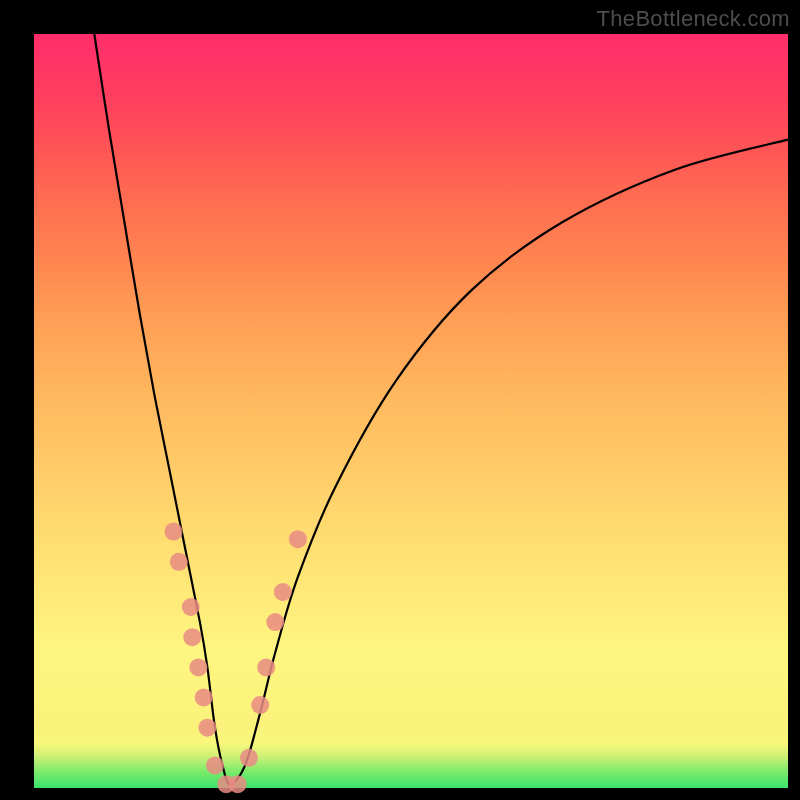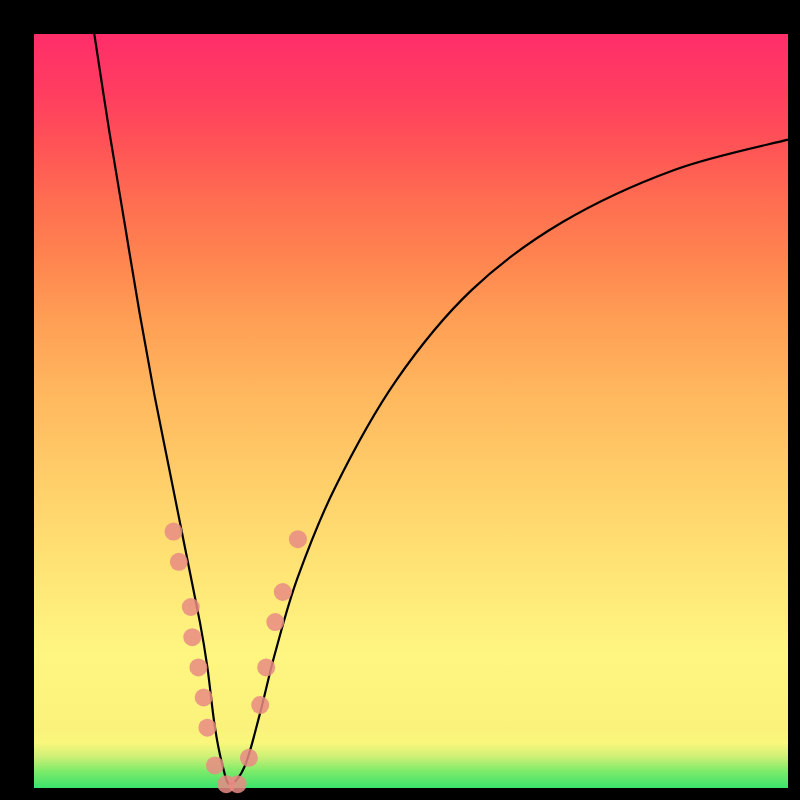--- a/index.html
+++ b/index.html
@@ -85,13 +85,14 @@
           <circle cx="203.6" cy="750.2" r="9" fill="#e98b84" fill-opacity="0.85"></circle>
           <circle cx="214.9" cy="723.8" r="9" fill="#e98b84" fill-opacity="0.85"></circle>
           <circle cx="226.2" cy="671.1" r="9" fill="#e98b84" fill-opacity="0.85"></circle>
           <circle cx="232.2" cy="633.4" r="9" fill="#e98b84" fill-opacity="0.85"></circle>
           <circle cx="241.3" cy="588.1" r="9" fill="#e98b84" fill-opacity="0.85"></circle>
           <circle cx="248.8" cy="558.0" r="9" fill="#e98b84" fill-opacity="0.85"></circle>
           <circle cx="263.9" cy="505.2" r="9" fill="#e98b84" fill-opacity="0.85"></circle>
         </g>
     </svg>
   </div>
+  <div class="watermark">TheBottleneck.com</div>
 </div>
 
 </body></html>

